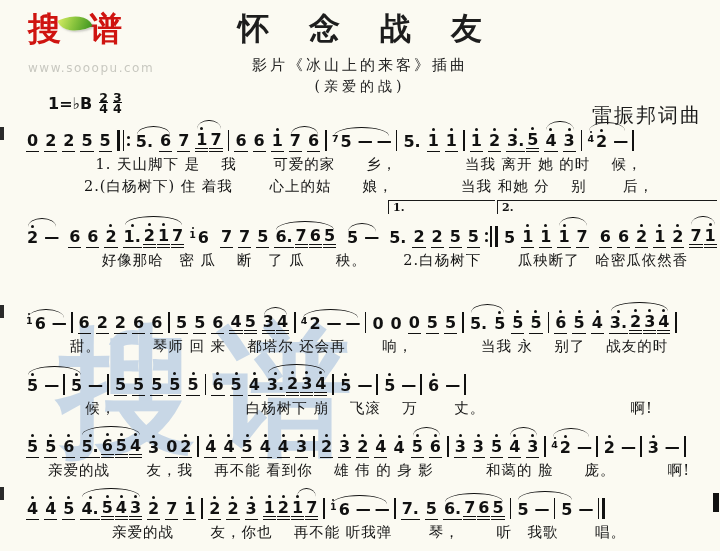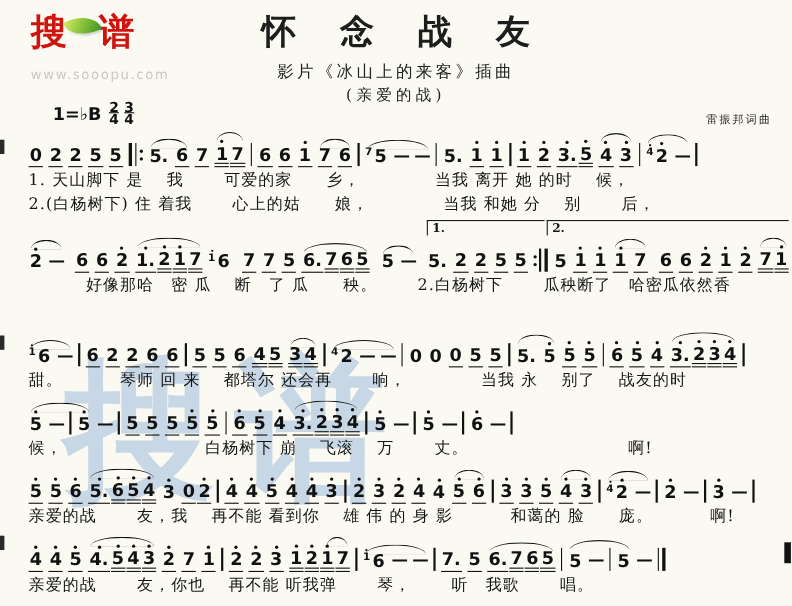--- a/index.html
+++ b/index.html
@@ -48,21 +48,21 @@
     font-family:"DejaVu Serif", serif;color:#222;font-size:14px;letter-spacing:4px;
   }
   .keyline{
     position:absolute;left:28px;top:93px;display:flex;align-items:center;gap:7px;
     font-size:16px;font-weight:bold;color:#111;z-index:2;margin-left:20px;
   }
   .meter{display:inline-flex;flex-direction:column;align-items:center;line-height:9px;font-size:12.5px;font-weight:bold;}
   .meter .den{border-top:1px solid #111;padding-top:1px;}
   .composer{
     position:absolute;right:18px;top:102px;
-    font-family:Liberation Mono, monospace;font-size:10px;letter-spacing:2px;color:#1a1a1a;z-index:2;
+    font-family:Liberation Mono, monospace;font-size:20px;letter-spacing:2px;color:#1a1a1a;z-index:2;
   }
 
   
   .system{position:absolute;left:26px;right:8px;z-index:1;}
   .nrow{display:flex;align-items:flex-end;height:36px;gap:5px;}
   .arcg{display:flex;align-items:flex-end;gap:5px;position:relative;padding-top:8px;}
   .arc{
     position:absolute;top:1px;left:2px;right:2px;height:8px;
     border-top:1.8px solid #111;
     border-radius:50% 50% 0 0 / 100% 100% 0 0;
@@ -79,21 +79,21 @@
   .rpt{display:flex;align-items:flex-end;gap:2.5px;margin-bottom:1px;}
   .bthick{width:3.5px;height:21px;background:#111;}
   .bthin{width:1.6px;height:21px;background:#111;}
   .rdots{display:flex;flex-direction:column;gap:4px;margin-bottom:5px;}
   .rdot{width:3px;height:3px;border-radius:50%;background:#111;}
   .gr{display:inline-flex;flex-direction:column;align-items:center;line-height:1;transform:translateY(-9px);margin-right:1px;}
   .gr .gt{font-size:9.5px;font-weight:bold;color:#111;}
   .godot{width:2px;height:2px;border-radius:50%;background:#111;margin-bottom:1px;}
   .lyr{
     font-family:"DejaVu Serif", serif;font-size:14.5px;color:#141414;
-    line-height:19px;margin-top:3px;white-space:pre;letter-spacing:1px;
+    line-height:19px;margin-top:3px;white-space:pre;letter-spacing:1px;text-align:center;
   }
 
   
   .volta{
     position:absolute;top:200px;height:13px;z-index:2;
     border-top:1.6px solid #1a1a1a;border-left:1.6px solid #1a1a1a;
     font-size:11px;font-weight:bold;color:#111;padding-left:4px;line-height:13px;
     font-family:"DejaVu Serif", serif;
   }
   #volta1{left:388px;width:102px;}

